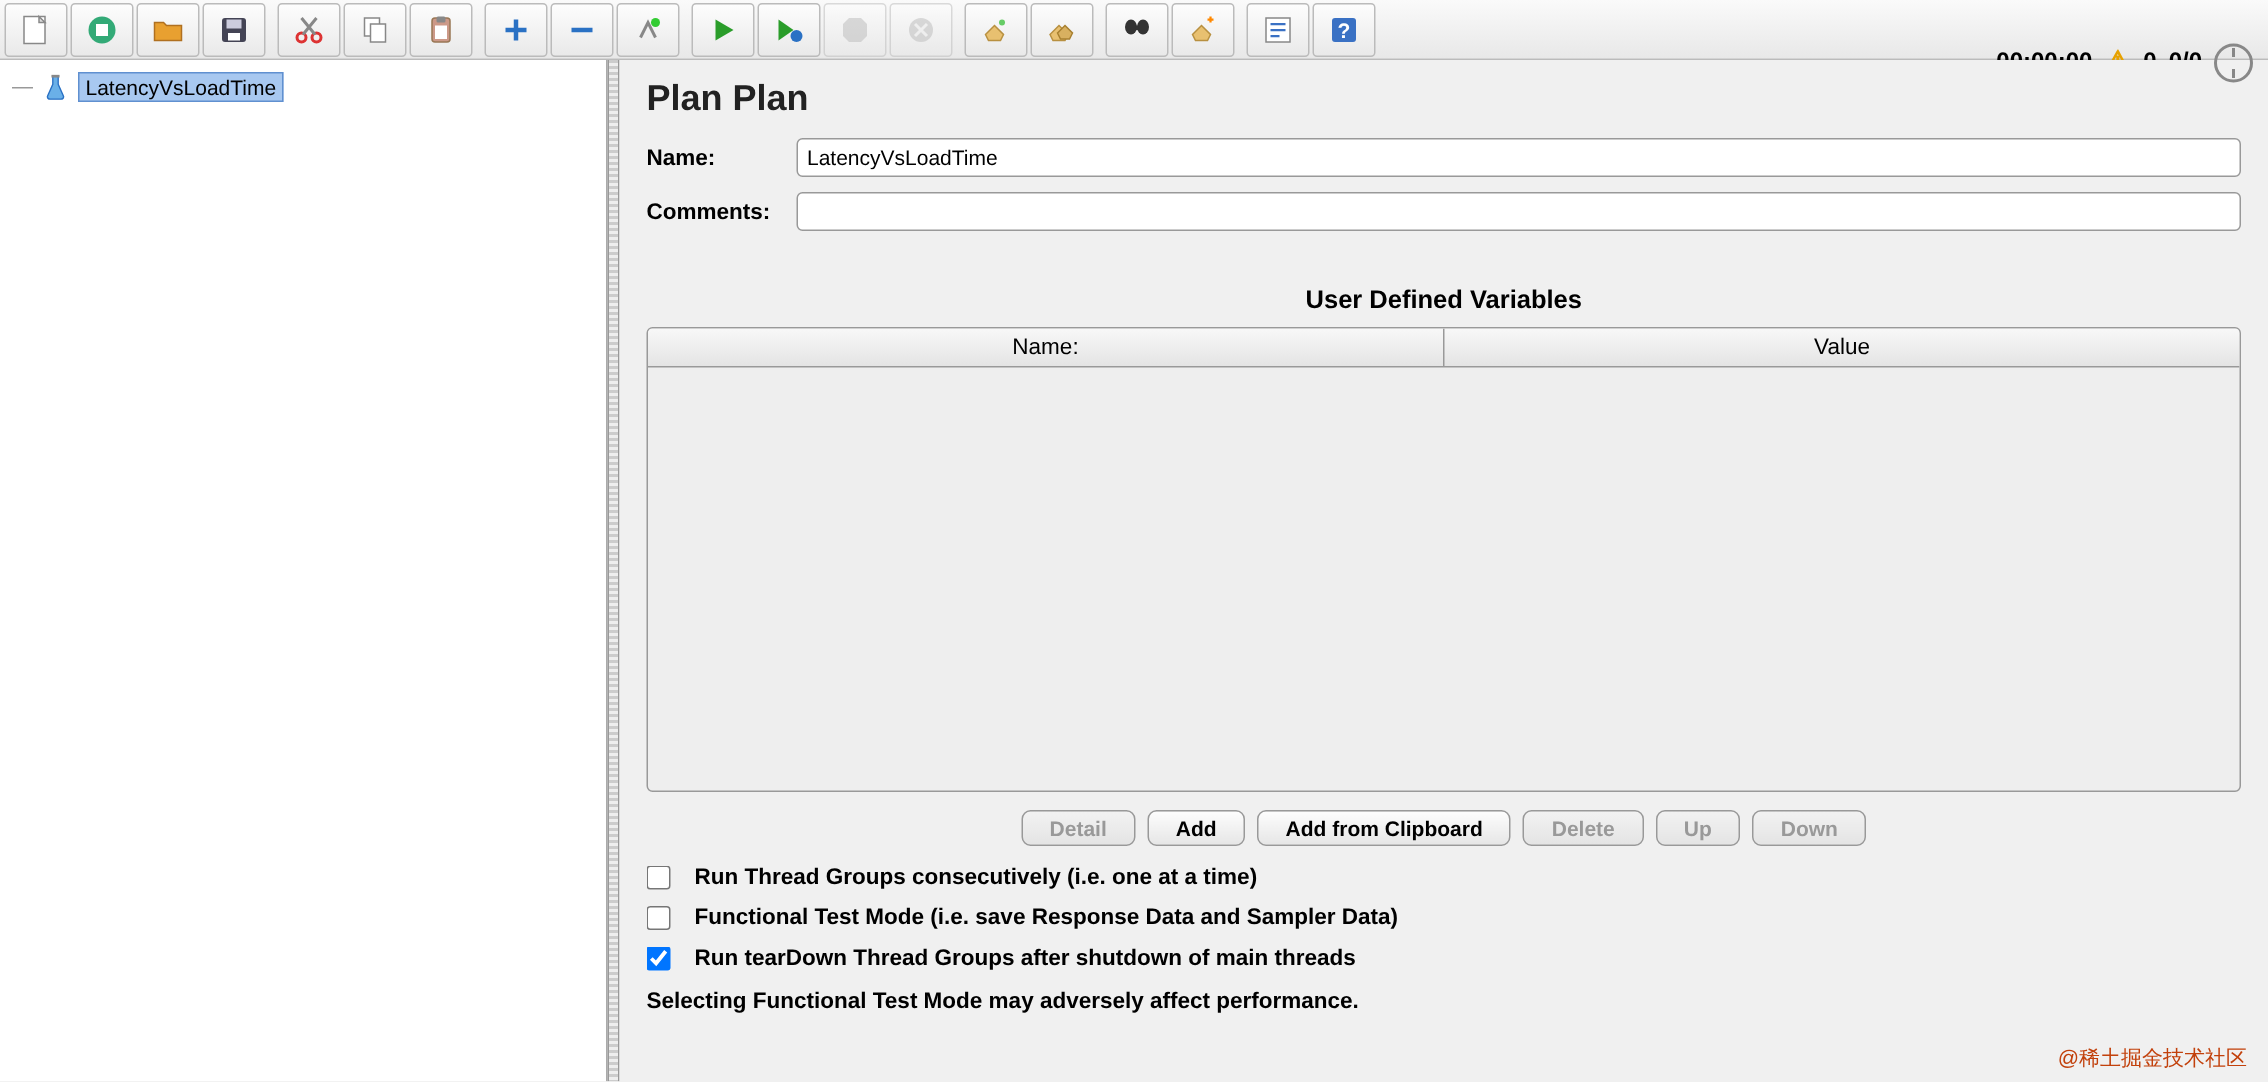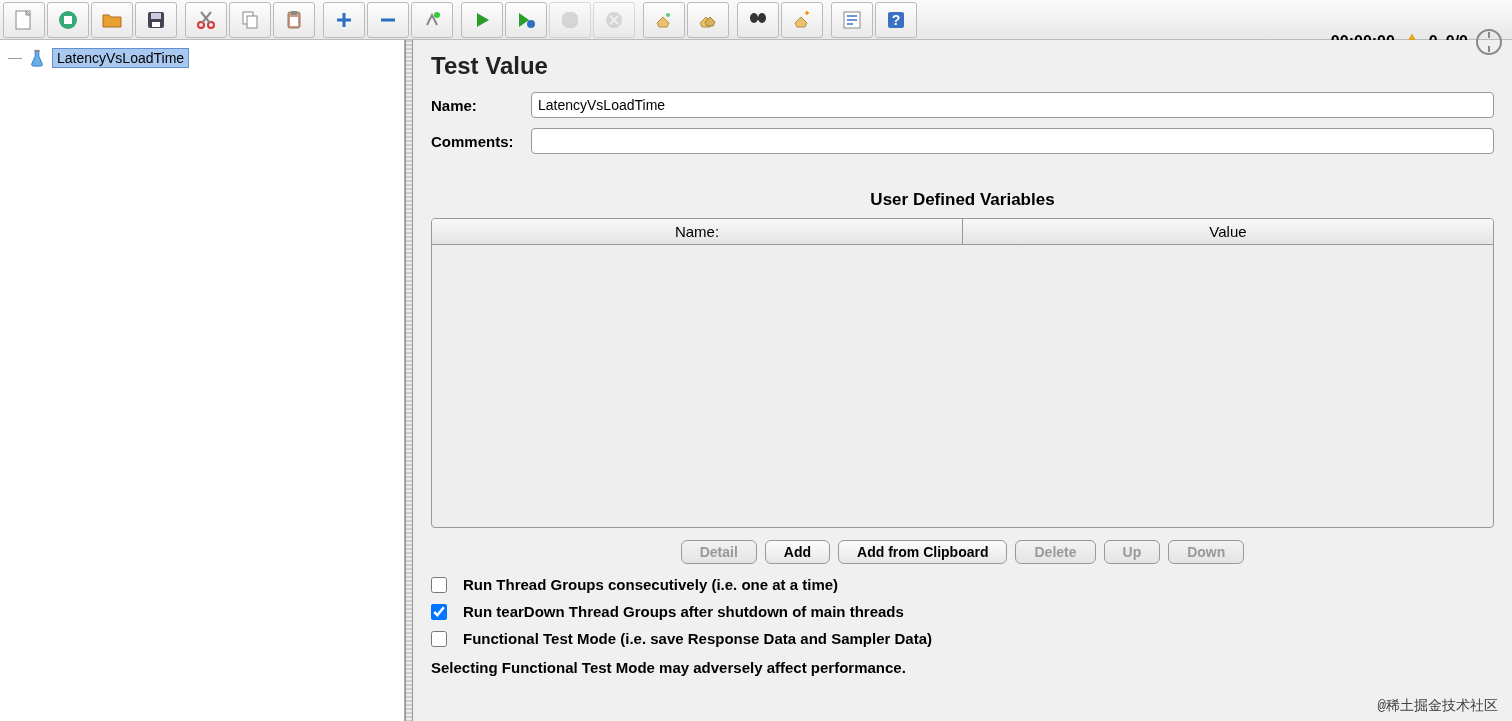--- a/index.html
+++ b/index.html
@@ -198,23 +198,22 @@
 }
 .note {
   font-weight: bold;
   font-size: 15px;
   margin-top: 12px;
 }
 .watermark {
   position: fixed;
   bottom: 6px;
   right: 14px;
-  color: #404040;
+  color: #c2410c;
   font-size: 14px;
-  font-family: Liberation Mono, monospace;
 }
 </style>
 </head>
 <body>
 
 <div class="toolbar">
   <button class="toolbar-btn">
       <svg width="22" height="22">
         <rect x="3" y="2" width="14" height="18" fill="#fff" stroke="#888"></rect>
         <path d="M13 2 L17 6 L13 6 Z" fill="#ddd" stroke="#888"></path>
@@ -358,21 +357,21 @@
           <path d="M8 2 L12 2 L12 8 L16 17 Q16 19 14 19 L6 19 Q4 19 4 17 L8 8 Z" fill="#6ab0e8" stroke="#2a71c4"></path>
           <rect x="7" y="1" width="6" height="2" fill="#888"></rect>
         </svg>
       <span class="tree-label">LatencyVsLoadTime</span>
     </div>
   </div>
 
   <div class="splitter"></div>
 
   <div class="content-panel">
-    <div class="panel-title">Test Value</div>
+    <div class="panel-title">Plan Plan</div>
 
     <div class="form-row">
       <div class="form-label">Name:</div>
       <input class="form-input" value="LatencyVsLoadTime" style="">
     </div>
     <div class="form-row">
       <div class="form-label">Comments:</div>
       <input class="form-input" value="" style="">
     </div>
 
@@ -391,24 +390,24 @@
       <button class="btn disabled">Delete</button>
       <button class="btn disabled">Up</button>
       <button class="btn disabled">Down</button>
     </div>
 
     <div class="checkbox-row">
       <input type="checkbox" style="">
       <span>Run Thread Groups consecutively (i.e. one at a time)</span>
     </div>
     <div class="checkbox-row">
+      <input type="checkbox" style="">
+      <span>Functional Test Mode (i.e. save Response Data and Sampler Data)</span>
+    </div>
+    <div class="checkbox-row">
       <input type="checkbox" checked="" style="">
       <span>Run tearDown Thread Groups after shutdown of main threads</span>
-    </div>
-    <div class="checkbox-row">
-      <input type="checkbox" style="">
-      <span>Functional Test Mode (i.e. save Response Data and Sampler Data)</span>
     </div>
     <div class="note">Selecting Functional Test Mode may adversely affect performance.</div>
   </div>
 </div>
 
 <div class="watermark">@稀土掘金技术社区</div>
 
 </body></html>

